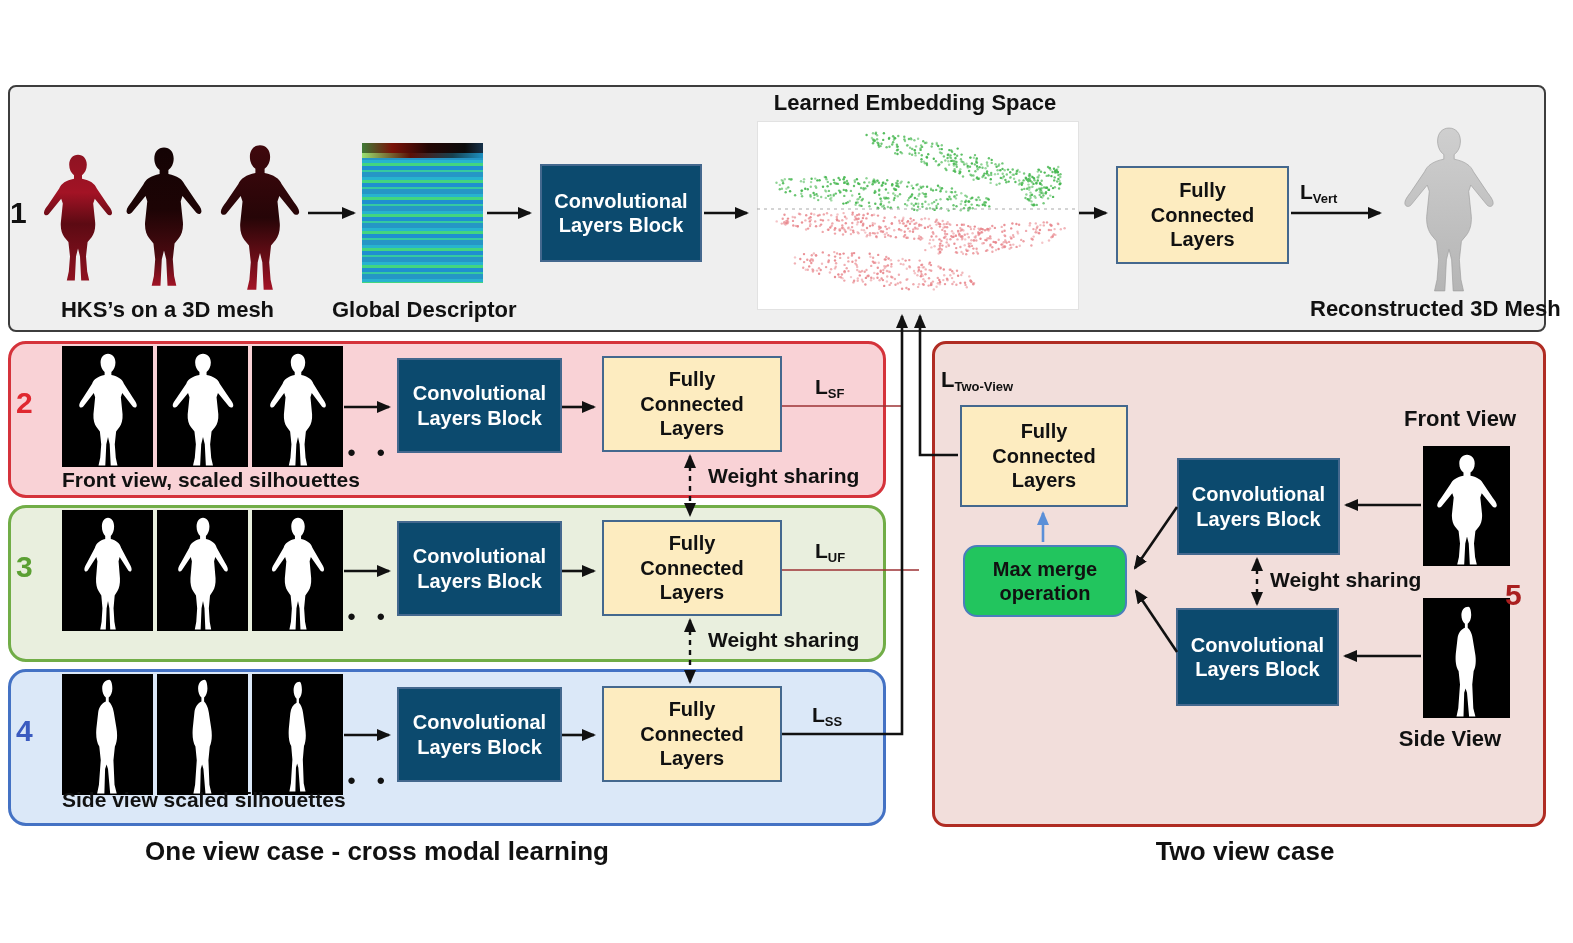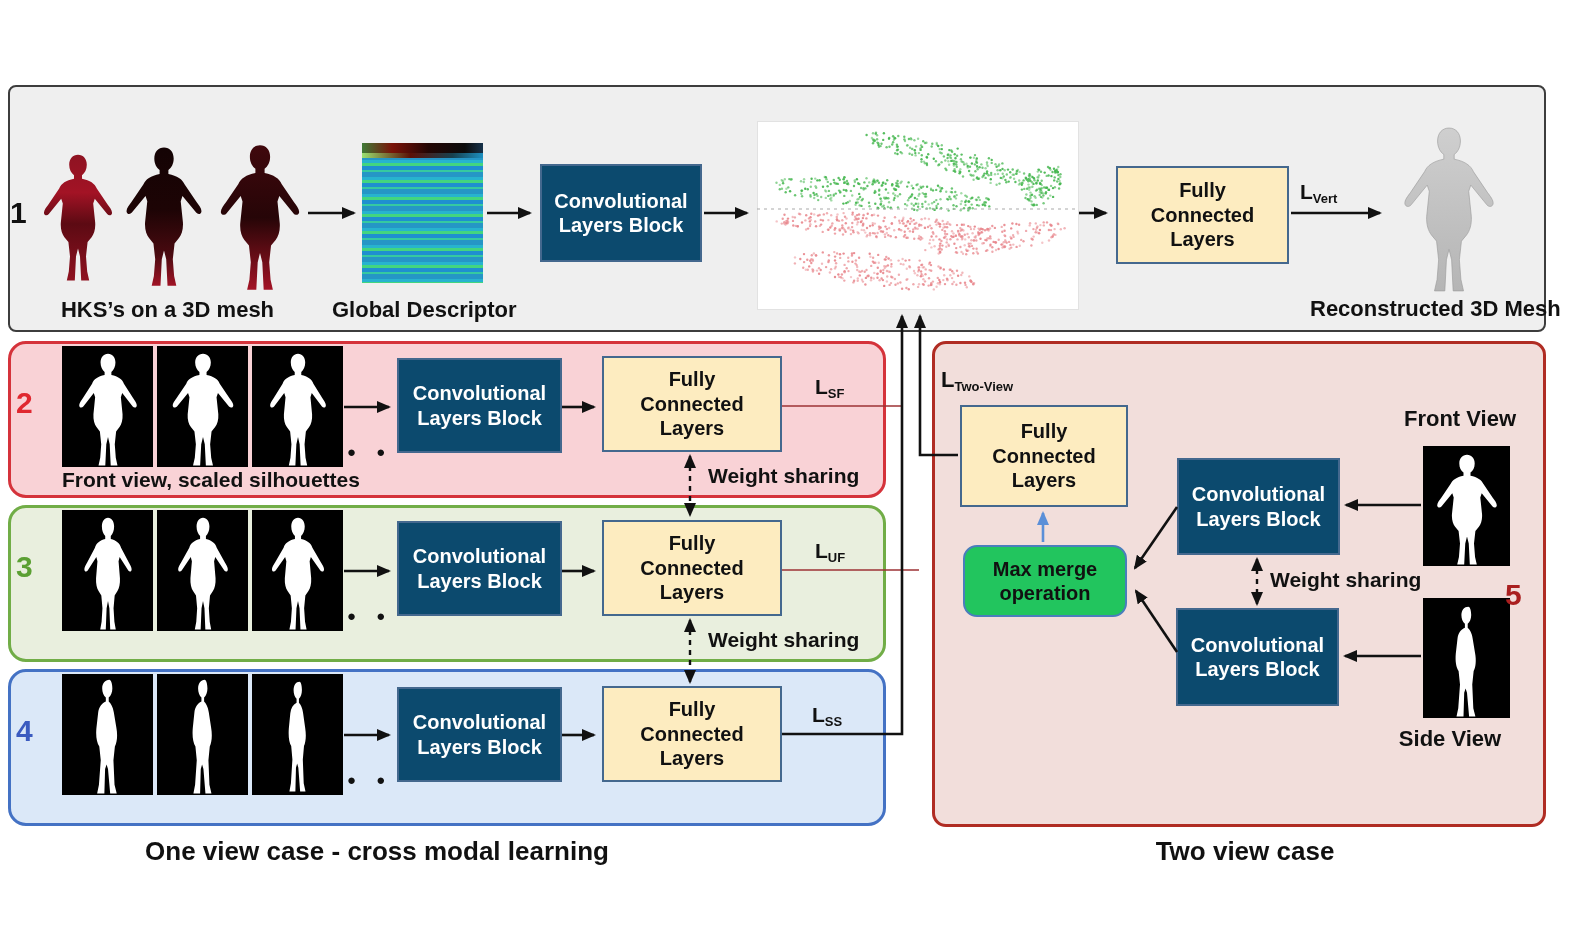--- a/index.html
+++ b/index.html
@@ -100,20 +100,21 @@
   <div class="cap cap-c" style="left:25px;top:297px;width:285px;font-size:22px">HKS’s on a 3D mesh</div>
 
   <div class="gd">
     <div class="gd-top"></div>
     <div class="gd-top2"></div>
   </div>
   <div class="cap cap-c" style="left:332px;top:297px;width:180px;font-size:22px">Global Descriptor</div>
 
   <div class="block conv" style="left:540px;top:164px;width:162px;height:98px;padding:0 14px">Convolutional Layers Block</div>
 
+  <div class="cap cap-c" style="left:755px;top:90px;width:320px;font-size:22px">Learned Embedding Space</div>
   <div id="embed-panel">
     <svg id="scatter" width="320" height="187">
         <circle cx="219.0" cy="44.1" r="1.2" fill="#43b64d" opacity="0.88"></circle>
         <circle cx="233.7" cy="40.9" r="1.2" fill="#43b64d" opacity="0.71"></circle>
         <circle cx="157.3" cy="31.1" r="1.2" fill="#43b64d" opacity="0.88"></circle>
         <circle cx="196.7" cy="32.3" r="1.2" fill="#43b64d" opacity="0.89"></circle>
         <circle cx="246.7" cy="48.2" r="1.2" fill="#43b64d" opacity="0.55"></circle>
         <circle cx="198.8" cy="44.7" r="1.2" fill="#43b64d" opacity="0.76"></circle>
         <circle cx="108.6" cy="13.0" r="1.2" fill="#43b64d" opacity="0.87"></circle>
         <circle cx="116.5" cy="18.6" r="1.2" fill="#43b64d" opacity="0.47"></circle>
@@ -1495,20 +1496,21 @@
     <svg width="46" height="116" viewBox="0 0 60 160">
         <use href="#body-side" fill="#fff" transform="translate(3,0) scale(0.92,1)"></use>
       </svg>
     </div>
   <div class="tile" style="left:252px;top:674px;width:91px;height:121px">
     <svg width="42" height="116" viewBox="0 0 60 160">
         <use href="#body-side" fill="#fff" transform="translate(5,0) scale(0.85,1)"></use>
       </svg>
     </div>
   <div class="dots" style="left:347px;top:771px">● ●</div>
+  <div class="cap" style="left:62px;top:788px">Side view scaled silhouettes</div>
   <div class="block conv" style="left:397px;top:687px;width:165px;height:95px;padding:0 14px">Convolutional Layers Block</div>
   <div class="block fc" style="left:602px;top:686px;width:180px;height:96px;padding:0 30px">Fully Connected Layers</div>
   <div class="loss" style="left:812px;top:703px">
     <span>L</span><span class="sub">SS</span>
   </div>
 
   <div id="two-view-panel" class="panel"></div>
   <div class="loss" style="left:941px;top:367px;font-size:22px">
     <span>L</span><span class="sub">Two-View</span>
   </div>

